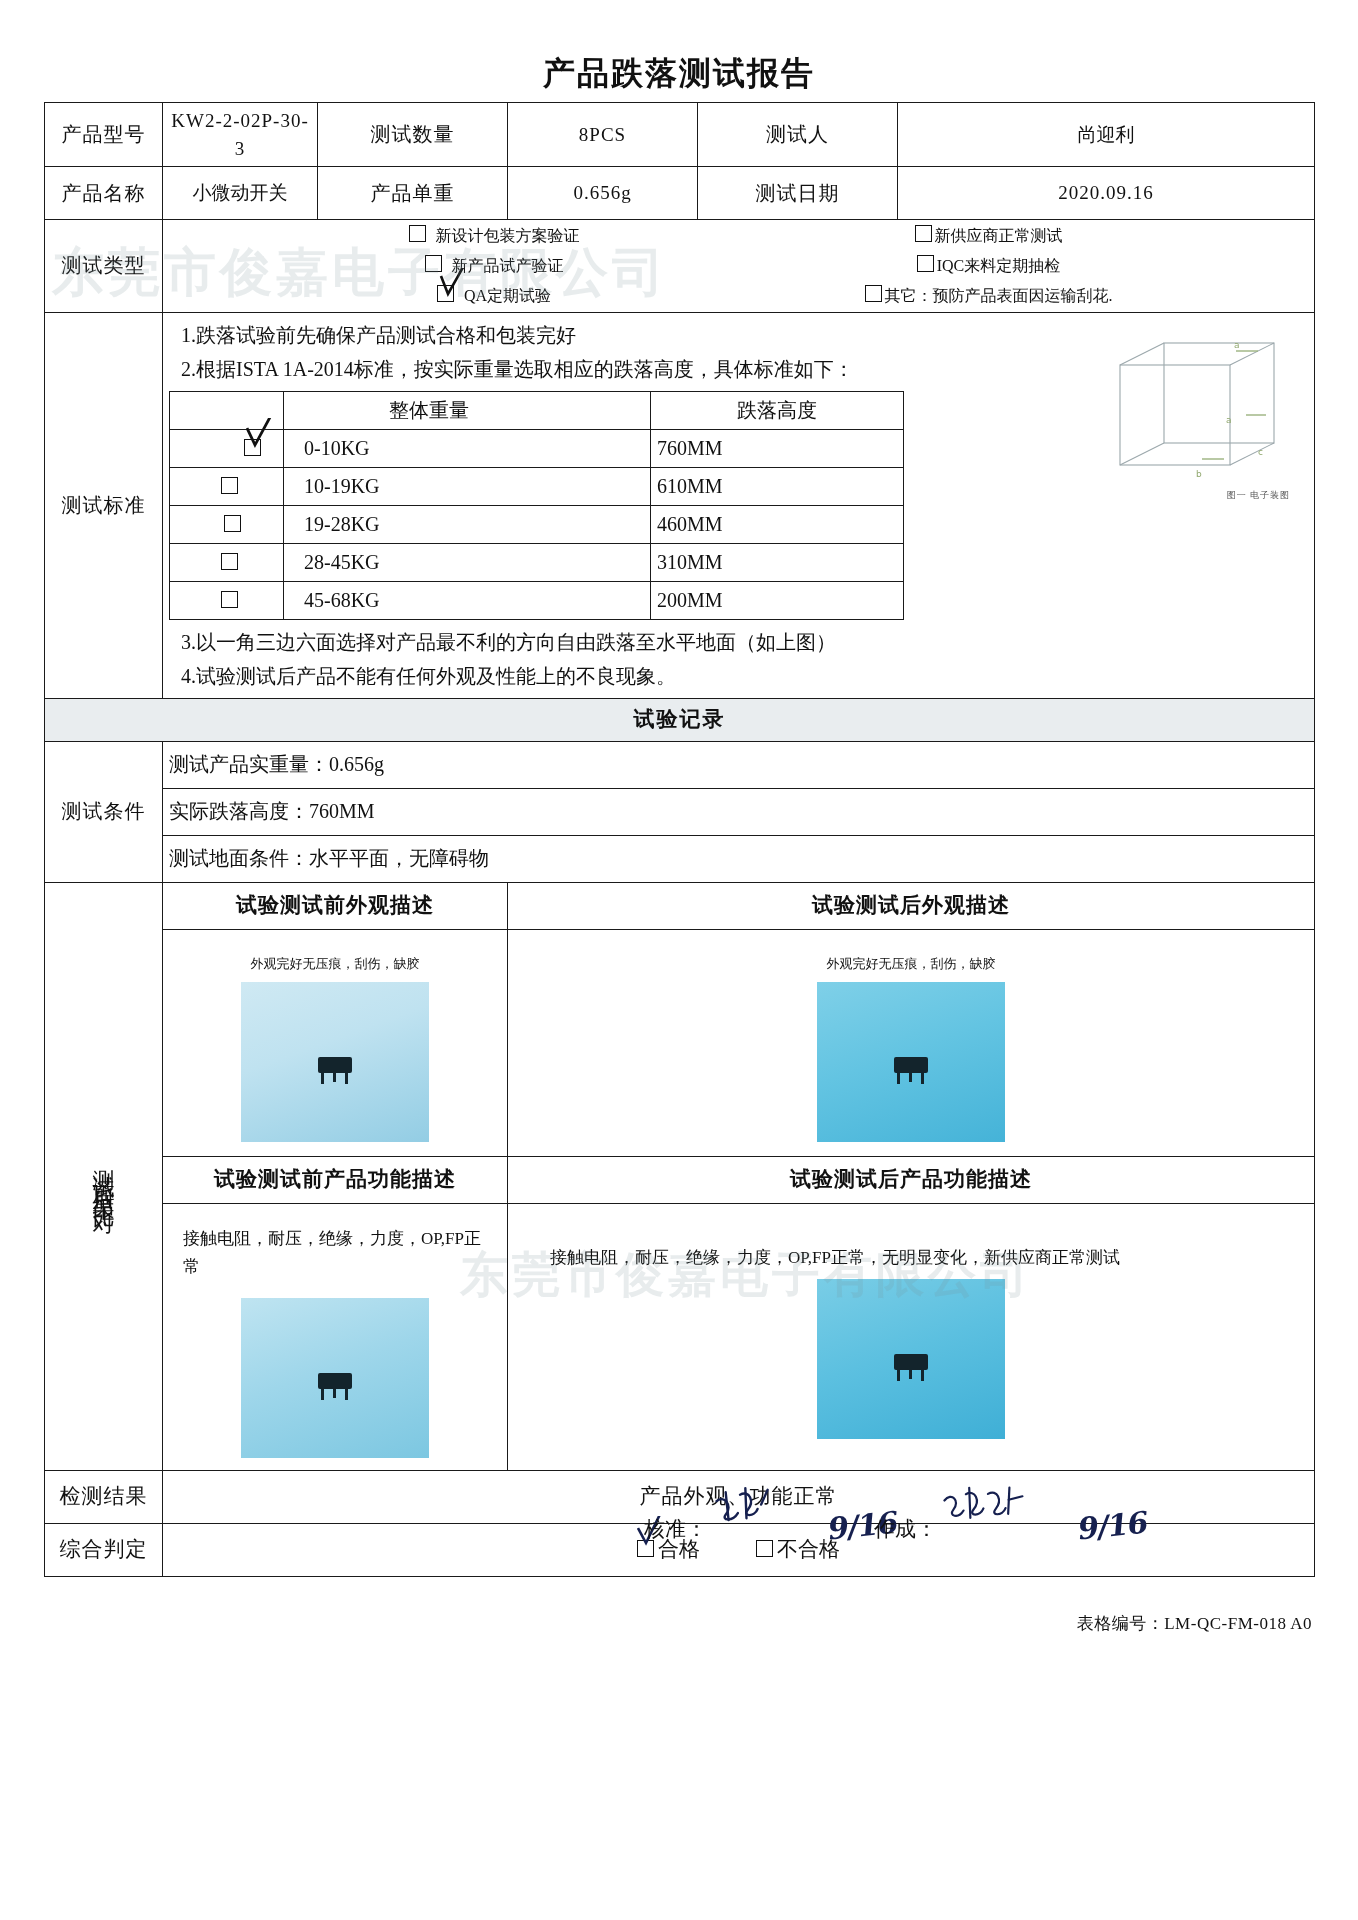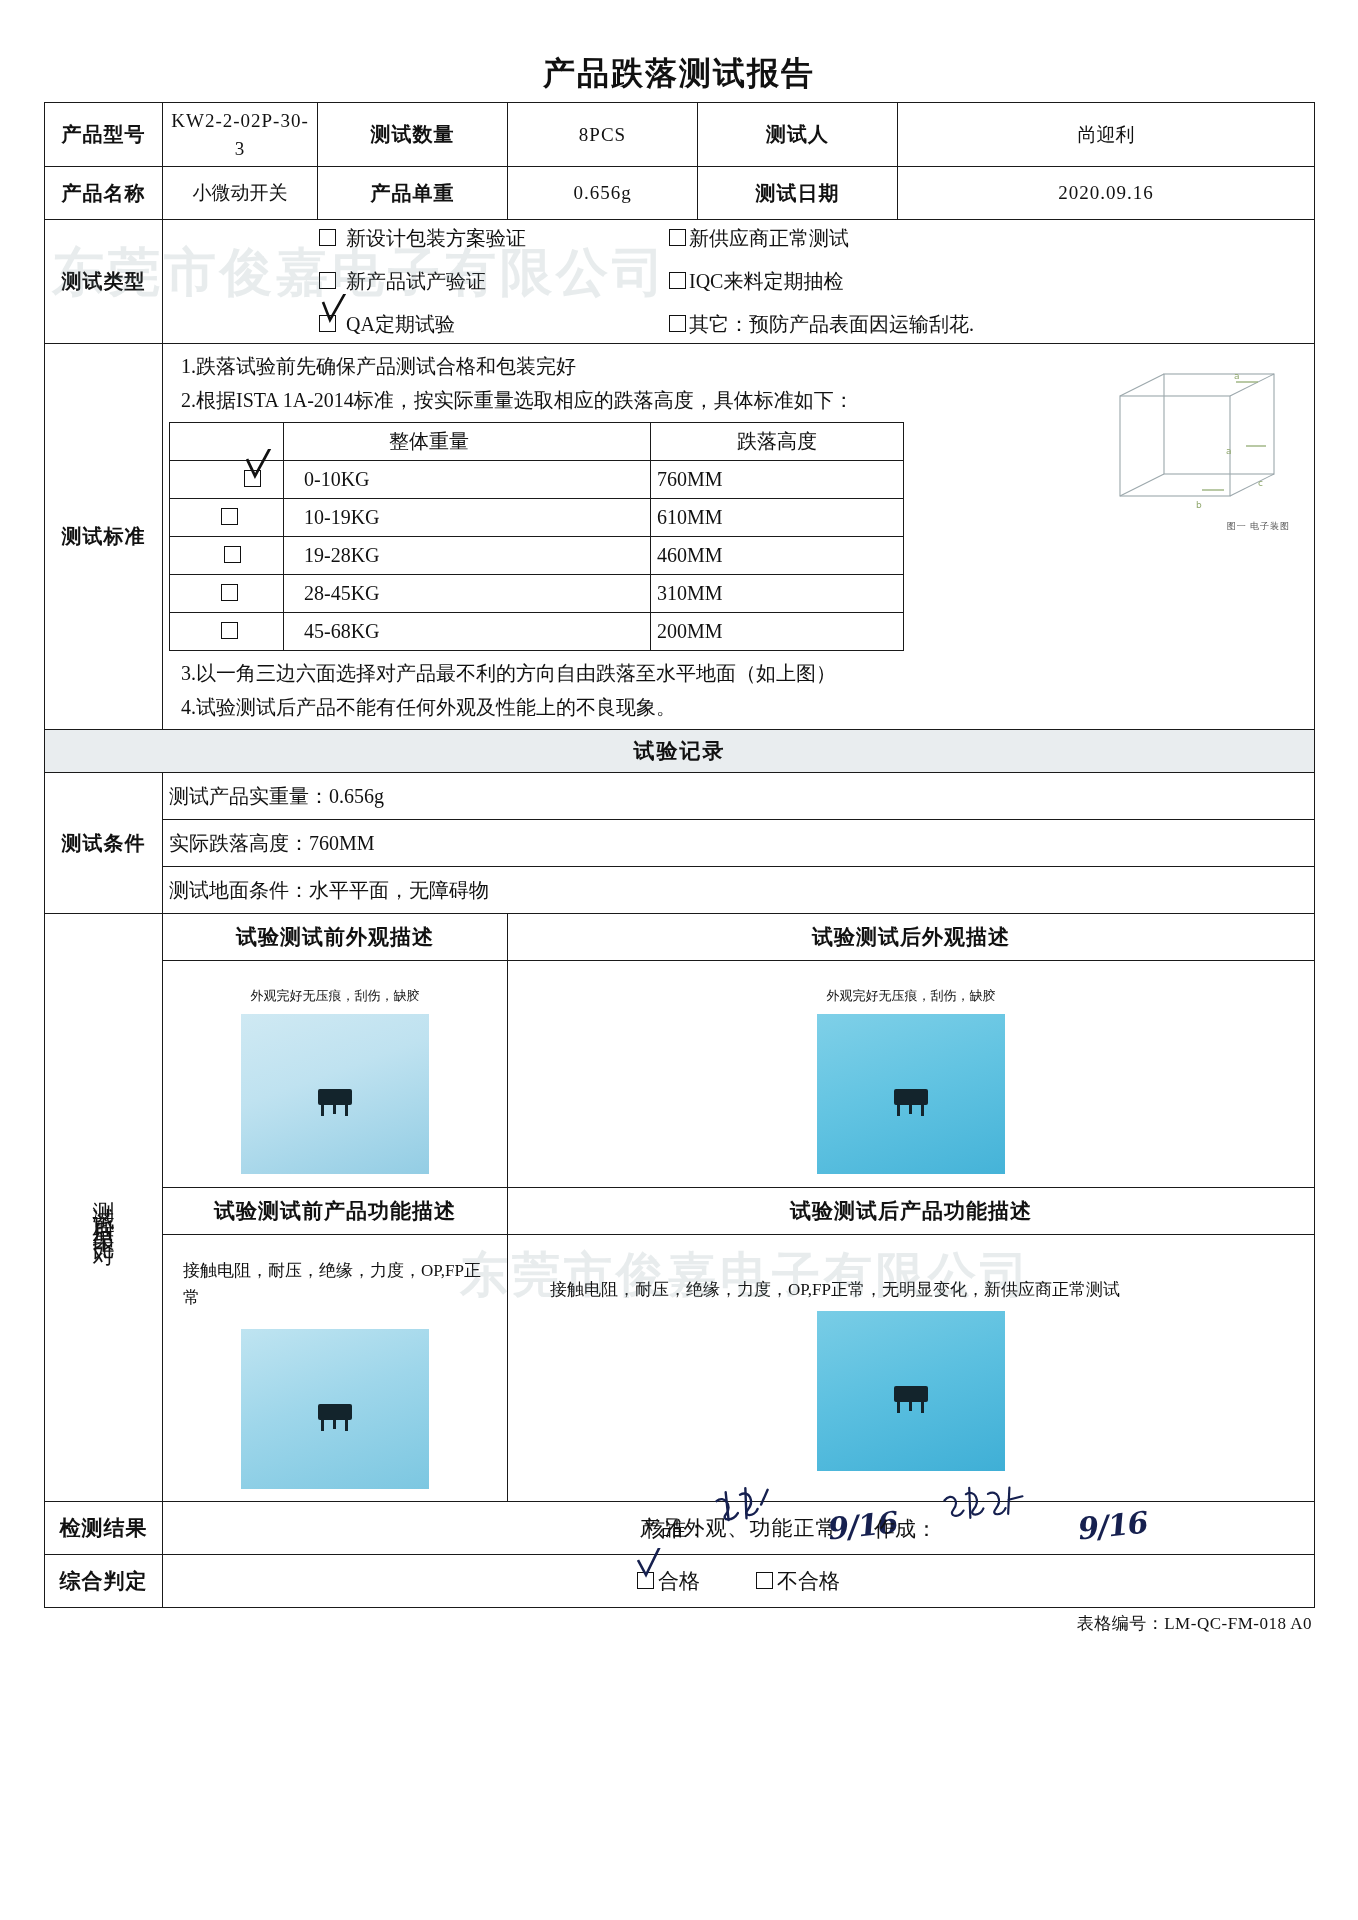--- a/index.html
+++ b/index.html
@@ -43,35 +43,36 @@
     table-layout:fixed;
     font-size:19px;
   }
   table.main td{
     border:1.6px solid #1a1a1a;
     padding:4px 6px;
     vertical-align:middle;
     line-height:1.45;
   }
   .ctr{text-align:center;}
-  .lbl{text-align:center;font-size:20px;letter-spacing:1px;font-weight:bold;}
+  .lbl{text-align:center;font-size:20px;letter-spacing:1px;}
   .mono{font-family:"Liberation Serif","DejaVu Serif",serif;letter-spacing:0px;}
   .num{text-align:center;letter-spacing:1px;}
 
   .rowA td{height:46px;}
   .rowB td{height:44px;}
 
   
   .typecell{padding:10px 0 10px 0;}
   .typegrid{
     display:grid;
     grid-template-columns:350px auto;
-    row-gap:14px;
+    row-gap:7px;
     padding-left:150px;
-    font-size:20px;
+    font-size:16px;
+    text-align:center;
   }
   .cb{
     display:inline-block;
     width:15px;height:15px;
     border:1.6px solid #111;
     margin-right:10px;
     position:relative;
     vertical-align:-1px;
   }
   .cb.tight{margin-right:3px;}

